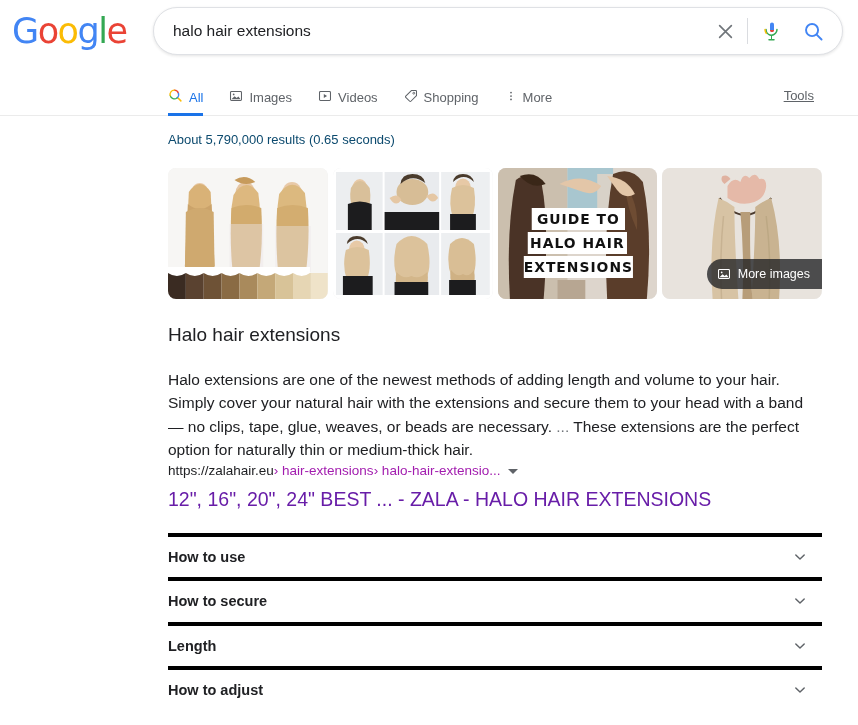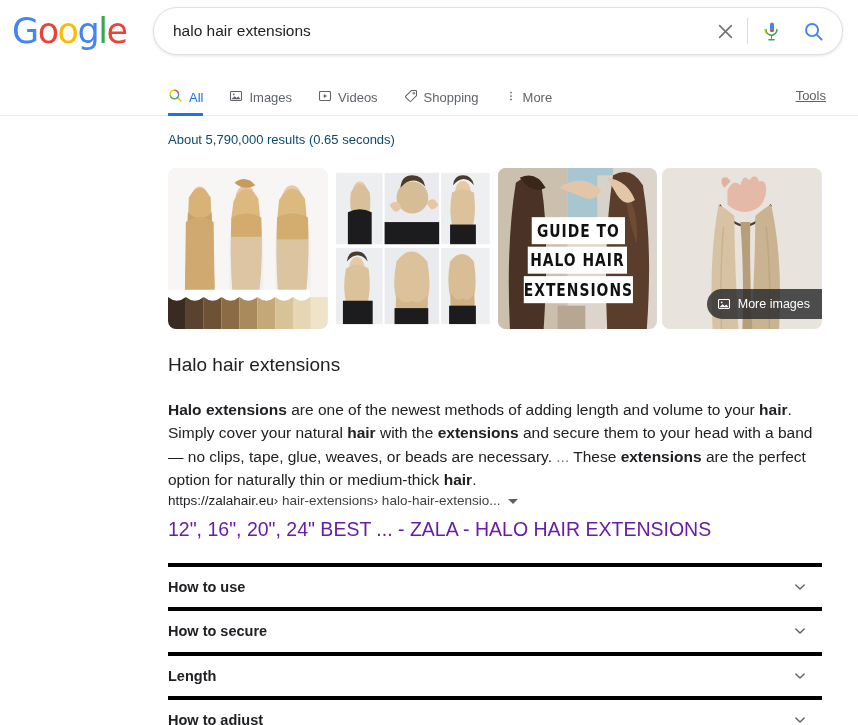--- a/index.html
+++ b/index.html
@@ -107,21 +107,21 @@
   .tab.active::after {
     content: "";
     position: absolute;
     left: 0; right: 0; bottom: 0;
     height: 3px;
     background: #1a73e8;
   }
   .tab .tlabel { white-space: nowrap; }
   .tools-btn {
     position: absolute;
-    right: 32px; top: 0;
+    right: 44px; top: 0;
     height: 41px;
     display: flex; align-items: center;
     font-size: 13px;
     color: #5f6368;
     cursor: pointer;
     text-decoration: underline;
   }
 
   
   .content {
@@ -136,21 +136,21 @@
   }
 
   .img-strip {
     display: flex;
     gap: 5px;
     margin-top: 19px;
     width: 654px;
   }
   .img-tile {
     width: 161px;
-    height: 161px;
+    height: 131px;
     border-radius: 8px;
     overflow: hidden;
     position: relative;
     background: #f1f1f1;
     cursor: pointer;
   }
   .img-tile svg { display: block; width: 100%; height: 100%; }
   .more-images {
     position: absolute;
     right: 0; bottom: 10px;
@@ -174,32 +174,32 @@
     font-weight: 400;
     line-height: 1.3;
   }
   .answer-body {
     margin-top: 20px;
     width: 650px;
     font-size: 15.5px;
     line-height: 23.5px;
     color: #202124;
   }
-  .answer-body b { font-weight: 700; margin-top: 16px; }
+  .answer-body b { font-weight: 400; margin-top: 16px; }
   .ellip { color: #70757a; }
 
   .url-line {
     font-size: 13.5px;
     color: #202124;
     display: flex;
     align-items: center;
     gap: 0;
     line-height: 1.4;
   }
-  .url-line .crumb { color: #404040; }
+  .url-line .crumb { color: #a21caf; }
   .url-line .host { color: #202124; }
   .caret {
     display: inline-block;
     margin-left: 8px;
     width: 0; height: 0;
     border-left: 5px solid transparent;
     border-right: 5px solid transparent;
     border-top: 5px solid #5f6368;
     cursor: pointer;
   }

